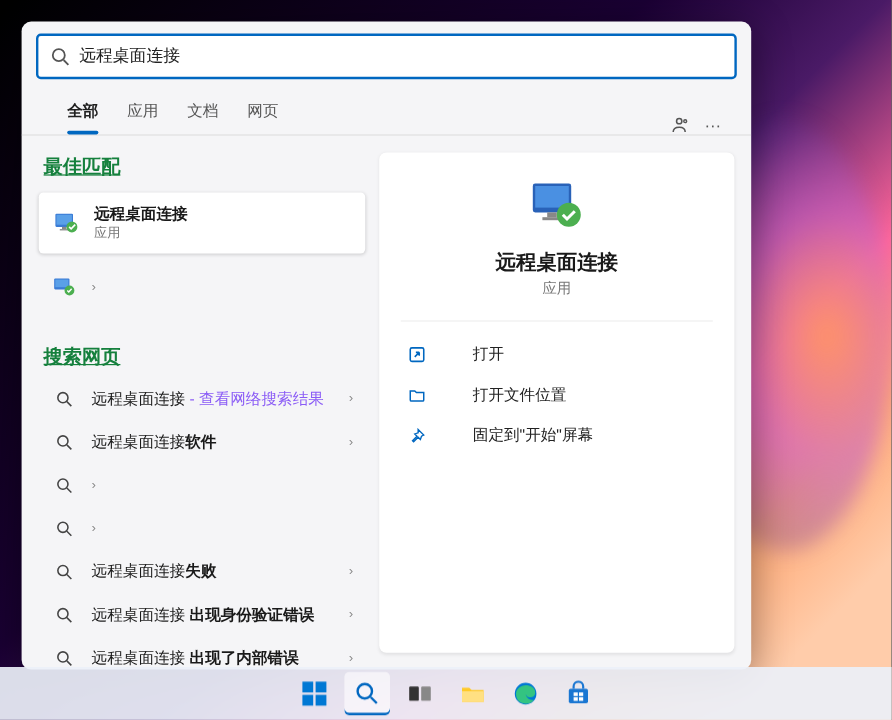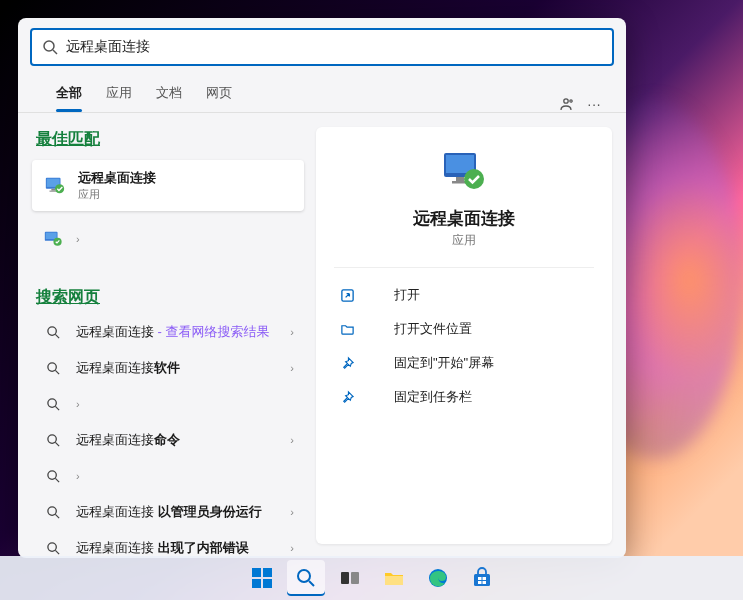--- a/index.html
+++ b/index.html
@@ -143,43 +143,43 @@
     </div>
     <div class="chev">›</div>
           </div>
           <div class="result web">
     <div class="ricon">
       <svg viewBox="0 0 16 16" width="15" height="15">
                 <circle cx="6.5" cy="6.5" r="4.5" fill="none" stroke="currentColor" stroke-width="1.4"></circle>
                 <line x1="10" y1="10" x2="14" y2="14" stroke="currentColor" stroke-width="1.4"></line>
               </svg>
     </div>
-    <div class="rtext">
-              <div class="rtitle">远程桌面连接<b>命令</b><span style="color:#888;font-weight:400"></span></div>
-            </div>
-    <div class="chev">›</div>
-          </div>
-          <div class="result web">
-    <div class="ricon">
-      <svg viewBox="0 0 16 16" width="15" height="15">
-                <circle cx="6.5" cy="6.5" r="4.5" fill="none" stroke="currentColor" stroke-width="1.4"></circle>
-                <line x1="10" y1="10" x2="14" y2="14" stroke="currentColor" stroke-width="1.4"></line>
-              </svg>
-    </div>
-    <div class="chev">›</div>
-          </div>
-          <div class="result web">
-    <div class="ricon">
-      <svg viewBox="0 0 16 16" width="15" height="15">
-                <circle cx="6.5" cy="6.5" r="4.5" fill="none" stroke="currentColor" stroke-width="1.4"></circle>
-                <line x1="10" y1="10" x2="14" y2="14" stroke="currentColor" stroke-width="1.4"></line>
-              </svg>
-    </div>
-    <div class="rtext">
-              <div class="rtitle">远程桌面连接 <b>以管理员身份运行</b><span style="color:#888;font-weight:400"></span></div>
+    <div class="chev">›</div>
+          </div>
+          <div class="result web">
+    <div class="ricon">
+      <svg viewBox="0 0 16 16" width="15" height="15">
+                <circle cx="6.5" cy="6.5" r="4.5" fill="none" stroke="currentColor" stroke-width="1.4"></circle>
+                <line x1="10" y1="10" x2="14" y2="14" stroke="currentColor" stroke-width="1.4"></line>
+              </svg>
+    </div>
+    <div class="rtext">
+              <div class="rtitle">远程桌面连接<b>失败</b><span style="color:#888;font-weight:400"></span></div>
+            </div>
+    <div class="chev">›</div>
+          </div>
+          <div class="result web">
+    <div class="ricon">
+      <svg viewBox="0 0 16 16" width="15" height="15">
+                <circle cx="6.5" cy="6.5" r="4.5" fill="none" stroke="currentColor" stroke-width="1.4"></circle>
+                <line x1="10" y1="10" x2="14" y2="14" stroke="currentColor" stroke-width="1.4"></line>
+              </svg>
+    </div>
+    <div class="rtext">
+              <div class="rtitle">远程桌面连接 <b>出现身份验证错误</b><span style="color:#888;font-weight:400"></span></div>
             </div>
     <div class="chev">›</div>
           </div>
           <div class="result web">
     <div class="ricon">
       <svg viewBox="0 0 16 16" width="15" height="15">
                 <circle cx="6.5" cy="6.5" r="4.5" fill="none" stroke="currentColor" stroke-width="1.4"></circle>
                 <line x1="10" y1="10" x2="14" y2="14" stroke="currentColor" stroke-width="1.4"></line>
               </svg>
     </div>
@@ -226,28 +226,20 @@
               <span>打开文件位置</span>
             </div>
             <div class="action">
               <div class="aicon">
                 <svg viewBox="0 0 16 16" width="15" height="15">
                   <path d="M9 2l5 5-2 1-1 3-2-2-4 4-1-1 4-4-2-2 3-1z" fill="none" stroke="currentColor" stroke-width="1.2"></path>
                 </svg>
               </div>
               <span>固定到"开始"屏幕</span>
             </div>
-            <div class="action">
-              <div class="aicon">
-                <svg viewBox="0 0 16 16" width="15" height="15">
-                  <path d="M9 2l5 5-2 1-1 3-2-2-4 4-1-1 4-4-2-2 3-1z" fill="none" stroke="currentColor" stroke-width="1.2"></path>
-                </svg>
-              </div>
-              <span>固定到任务栏</span>
-            </div>
           </div>
       </div>
     </div>
   </div>
 </div>
 
 <div class="taskbar">
   <div class="tb-item">
     <svg class="start-svg" viewBox="0 0 22 22">
         <rect x="1" y="1" width="9" height="9" fill="#0078d4"></rect>

